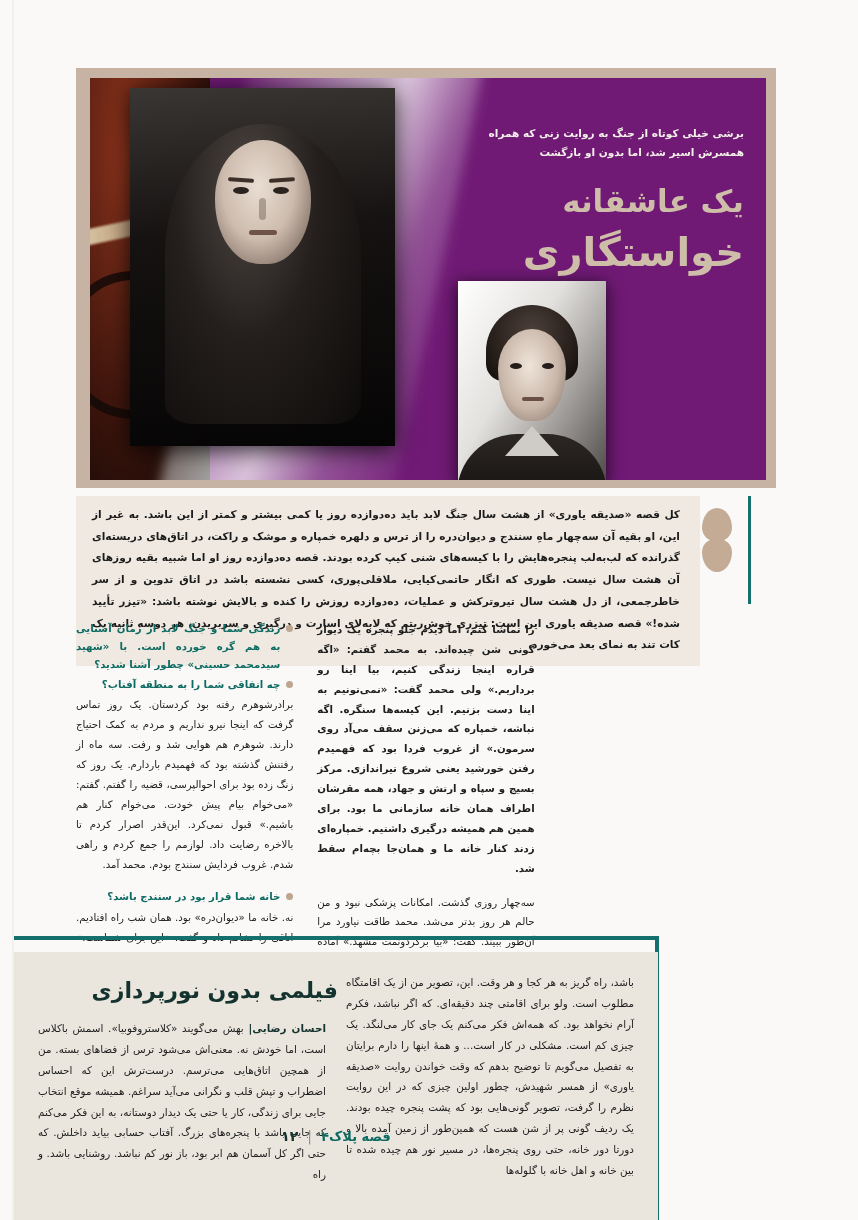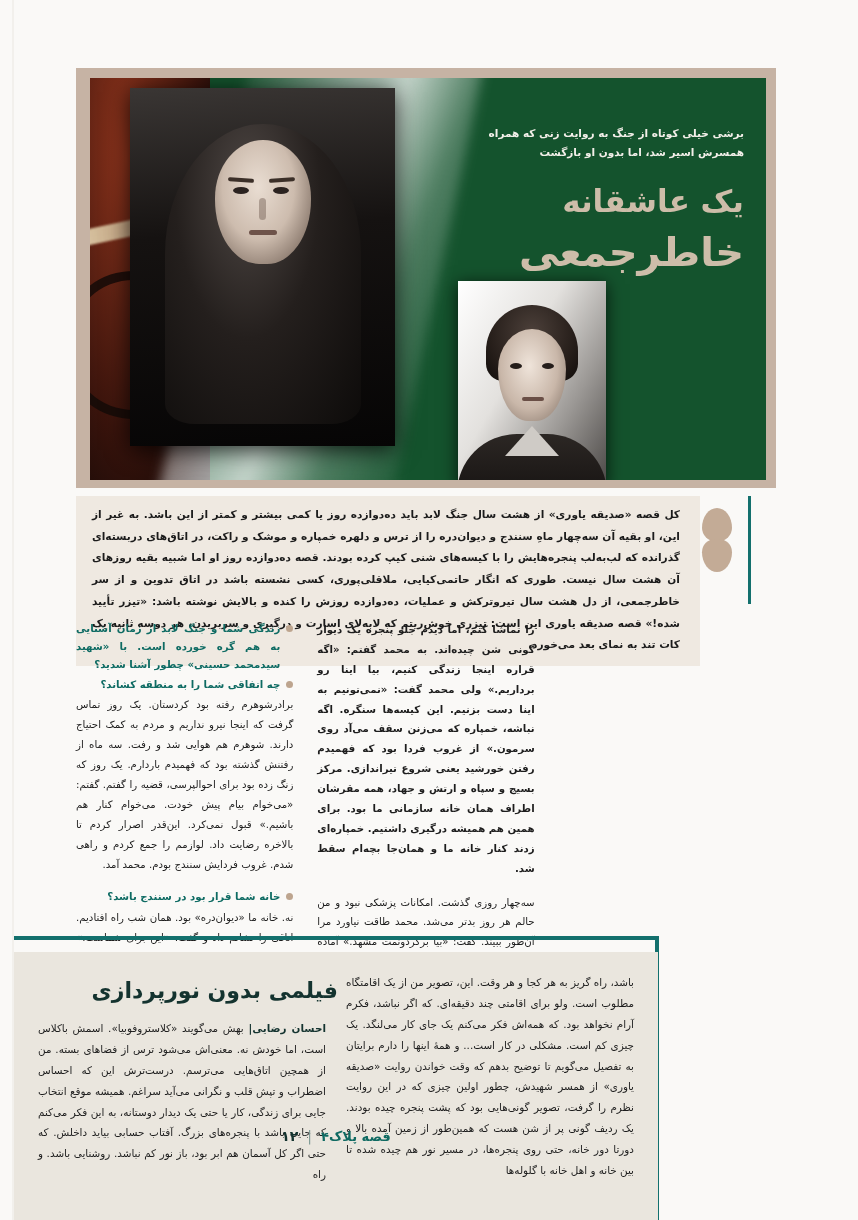--- a/index.html
+++ b/index.html
@@ -31,21 +31,21 @@
   .hero {
     position: absolute;
     left: 76px; top: 68px;
     width: 700px; height: 420px;
     background: #c6b3a4;
     padding: 10px 10px 8px 14px;
   }
   .hero-inner {
     position: relative;
     width: 100%; height: 100%;
-    background: #14532d;
+    background: #701a75;
     overflow: hidden;
   }
 
   
   .hero-wall {
     position: absolute;
     left: 0; top: 0; width: 120px; height: 100%;
     background:
       radial-gradient(ellipse at 30% 20%, rgba(150,55,30,.85) 0%, rgba(60,20,12,.9) 60%, rgba(12,7,6,1) 100%),
       linear-gradient(180deg, #7d2d18 0%, #3a1710 55%, #120a08 100%);
@@ -384,21 +384,21 @@
         <div class="ps-face">
           <div class="ps-eye l"></div>
           <div class="ps-eye r"></div>
           <div class="ps-mouth"></div>
         </div>
       </div>
 
       <div class="hero-text">
         <div class="hero-kicker">برشی خیلی کوتاه از جنگ به روایت زنی که همراه همسرش اسیر شد، اما بدون او بازگشت</div>
         <div class="hero-title-1">یک عاشقانه</div>
-        <div class="hero-title-2">خاطرجمعی</div>
+        <div class="hero-title-2">خواستگاری</div>
       </div>
 
     </div>
   </div>
 
   <div class="lead">
     <p>کل قصه «صدیقه یاوری» از هشت سال جنگ لابد باید ده‌دوازده روز یا کمی بیشتر و کمتر از این باشد. به غیر از این، او بقیه آن سه‌چهار ماهِ سنندج و دیوان‌دره را از ترس و دلهره خمپاره و موشک و راکت، در اتاق‌های دربسته‌ای گذرانده که لب‌به‌لب پنجره‌هایش را با کیسه‌های شنی کیپ کرده بودند. قصه ده‌دوازده روز او اما شبیه بقیه روزهای آن هشت سال نیست. طوری که انگار حاتمی‌کیایی، ملاقلی‌پوری، کسی نشسته باشد در اتاق تدوین و از سر خاطرجمعی، از دل هشت سال تیروترکش و عملیات، ده‌دوازده روزش را کنده و بالایش نوشته باشد: «تیزر تأیید شده!» قصه صدیقه یاوری این است: تیزری خوش‌ریتم که لابه‌لای اسارت و درگیری و سربریدن، هر دوسه ثانیه یک کات تند به نمای بعد می‌خورد.</p>
   </div>
   <div class="lead-ornament">
     <div class="dia top"></div>
@@ -409,21 +409,21 @@
   <div class="body-cols">
 
     <div class="col">
       <div class="qa-q">
         <span class="bullet"></span>
         <span>زندگی شما و جنگ لابد از زمان آشنایی به هم گره خورده است. با «شهید سیدمحمد حسینی» چطور آشنا شدید؟</span>
       </div>
 
       <div class="qa-q">
         <span class="bullet"></span>
-        <span>چه اتفاقی شما را به منطقه کشاند؟</span>
+        <span>چه اتفاقی شما را به منطقه آفتاب؟</span>
       </div>
       <p class="qa-a">برادرشوهرم رفته بود کردستان. یک روز تماس گرفت که اینجا نیرو نداریم و مردم به کمک احتیاج دارند. شوهرم هم هوایی شد و رفت. سه ماه از رفتنش گذشته بود که فهمیدم باردارم. یک روز که زنگ زده بود برای احوالپرسی، قضیه را گفتم. گفتم: «می‌خوام بیام پیش خودت. می‌خوام کنار هم باشیم.» قبول نمی‌کرد. این‌قدر اصرار کردم تا بالاخره رضایت داد. لوازمم را جمع کردم و راهی شدم. غروب فردایش سنندج بودم. محمد آمد.</p>
 
       <div class="qa-q">
         <span class="bullet"></span>
         <span>خانه شما قرار بود در سنندج باشد؟</span>
       </div>
       <p class="qa-a">نه. خانه ما «دیوان‌دره» بود. همان شب راه افتادیم. اتاقی را نشانم داد و گفت: «این برای شماست.» یک پنجره داشت. پرده را کنار زدم تا بیرون</p>
     </div>
 

